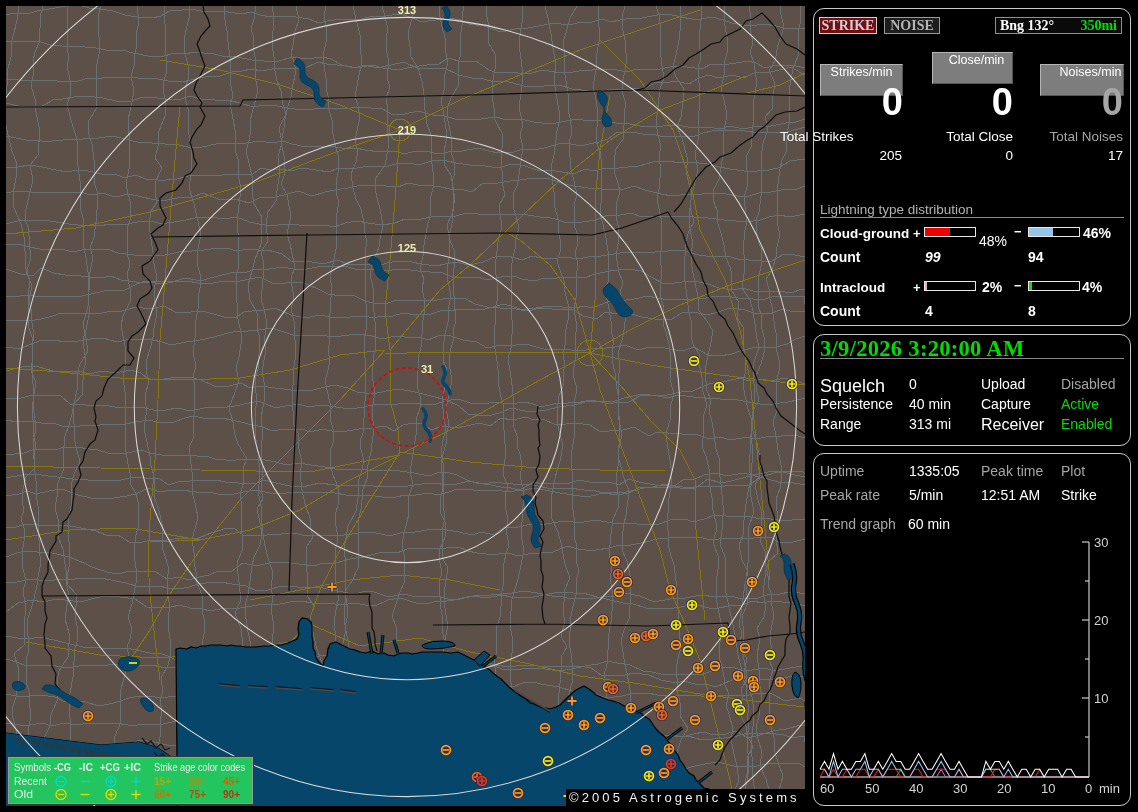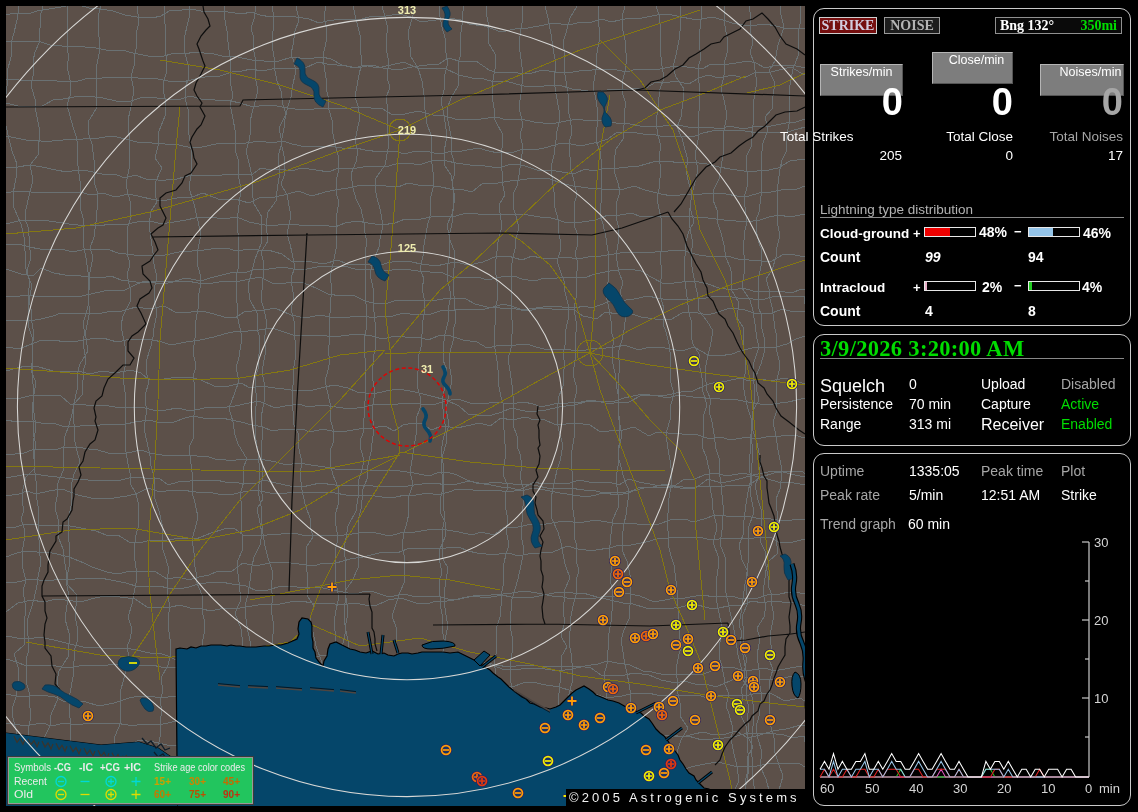--- a/index.html
+++ b/index.html
@@ -493,21 +493,21 @@
 <div class="abs w lbl13" style="left:1000px;top:148px;width:123px;text-align:right;">17</div>
 
 <div class="abs" style="left:820px;top:202px;font-size:13.5px;color:#b3b3b3;">Lightning type distribution</div>
 <div class="abs" style="left:820px;top:217px;width:304px;height:0;border-top:1px solid #8a8a8a;"></div>
 
 <div class="abs w" style="left:820px;top:226px;font-size:13.5px;font-weight:bold;">Cloud-ground</div>
 <div class="abs w" style="left:913px;top:226px;font-size:13px;font-weight:bold;">+</div>
 <div class="abs" style="left:924px;top:227px;width:52px;height:10px;border:1px solid #e8e8e8;background:#000;">
     <div style="width:25px;height:8px;background:#ee0000;"></div>
   </div>
-<div class="abs w" style="left:979px;top:224px;font-size:14px;font-weight:bold;text-align:right;">48%</div>
+<div class="abs w" style="left:979px;top:233px;font-size:14px;font-weight:normal;text-align:right;">48%</div>
 <div class="abs w" style="left:1014px;top:224px;font-size:13px;font-weight:bold;">−</div>
 <div class="abs" style="left:1028px;top:227px;width:52px;height:10px;border:1px solid #e8e8e8;background:#000;">
     <div style="width:24px;height:8px;background:#94c4e8;"></div>
   </div>
 <div class="abs w" style="left:1083px;top:225px;font-size:14px;font-weight:bold;">46%</div>
 
 <div class="abs w" style="left:820px;top:249px;font-size:14px;font-weight:bold;">Count</div>
 <div class="abs w" style="left:925px;top:249px;font-size:14px;font-weight:bold;font-style:italic;">99</div>
 <div class="abs w" style="left:1028px;top:249px;font-size:14px;font-weight:bold;">94</div>
 
@@ -527,21 +527,21 @@
 <div class="abs w" style="left:925px;top:303px;font-size:14px;font-weight:bold;">4</div>
 <div class="abs w" style="left:1028px;top:303px;font-size:14px;font-weight:bold;">8</div>
 
 <div class="abs gr" style="left:820px;top:336px;font-family:'Liberation Serif',serif;font-size:22.5px;font-weight:bold;letter-spacing:0.3px;">3/9/2026 3:20:00 AM</div>
 <div class="abs" style="left:820px;top:358px;width:304px;height:0;border-top:1px solid #888;"></div>
 <div class="abs w" style="left:820px;top:376px;font-size:18px;">Squelch</div>
 <div class="abs w" style="left:909px;top:376px;font-size:14px;">0</div>
 <div class="abs w" style="left:981px;top:376px;font-size:14px;">Upload</div>
 <div class="abs g" style="left:1061px;top:376px;font-size:14px;text-align:center;">Disabled</div>
 <div class="abs w" style="left:820px;top:396px;font-size:14px;">Persistence</div>
-<div class="abs w" style="left:909px;top:396px;font-size:14px;">70 min</div>
+<div class="abs w" style="left:909px;top:396px;font-size:14px;">40 min</div>
 <div class="abs w" style="left:981px;top:396px;font-size:14px;">Capture</div>
 <div class="abs gr" style="left:1061px;top:396px;font-size:14px;">Active</div>
 <div class="abs w" style="left:820px;top:416px;font-size:14px;">Range</div>
 <div class="abs w" style="left:909px;top:416px;font-size:14px;">313 mi</div>
 <div class="abs w" style="left:981px;top:416px;font-size:16px;">Receiver</div>
 <div class="abs gr" style="left:1061px;top:416px;font-size:14px;">Enabled</div>
 
 <div class="abs g" style="left:820px;top:463px;font-size:14px;">Uptime</div>
 <div class="abs w" style="left:909px;top:463px;font-size:14px;">1335:05</div>
 <div class="abs g" style="left:981px;top:463px;font-size:14px;">Peak time</div>

